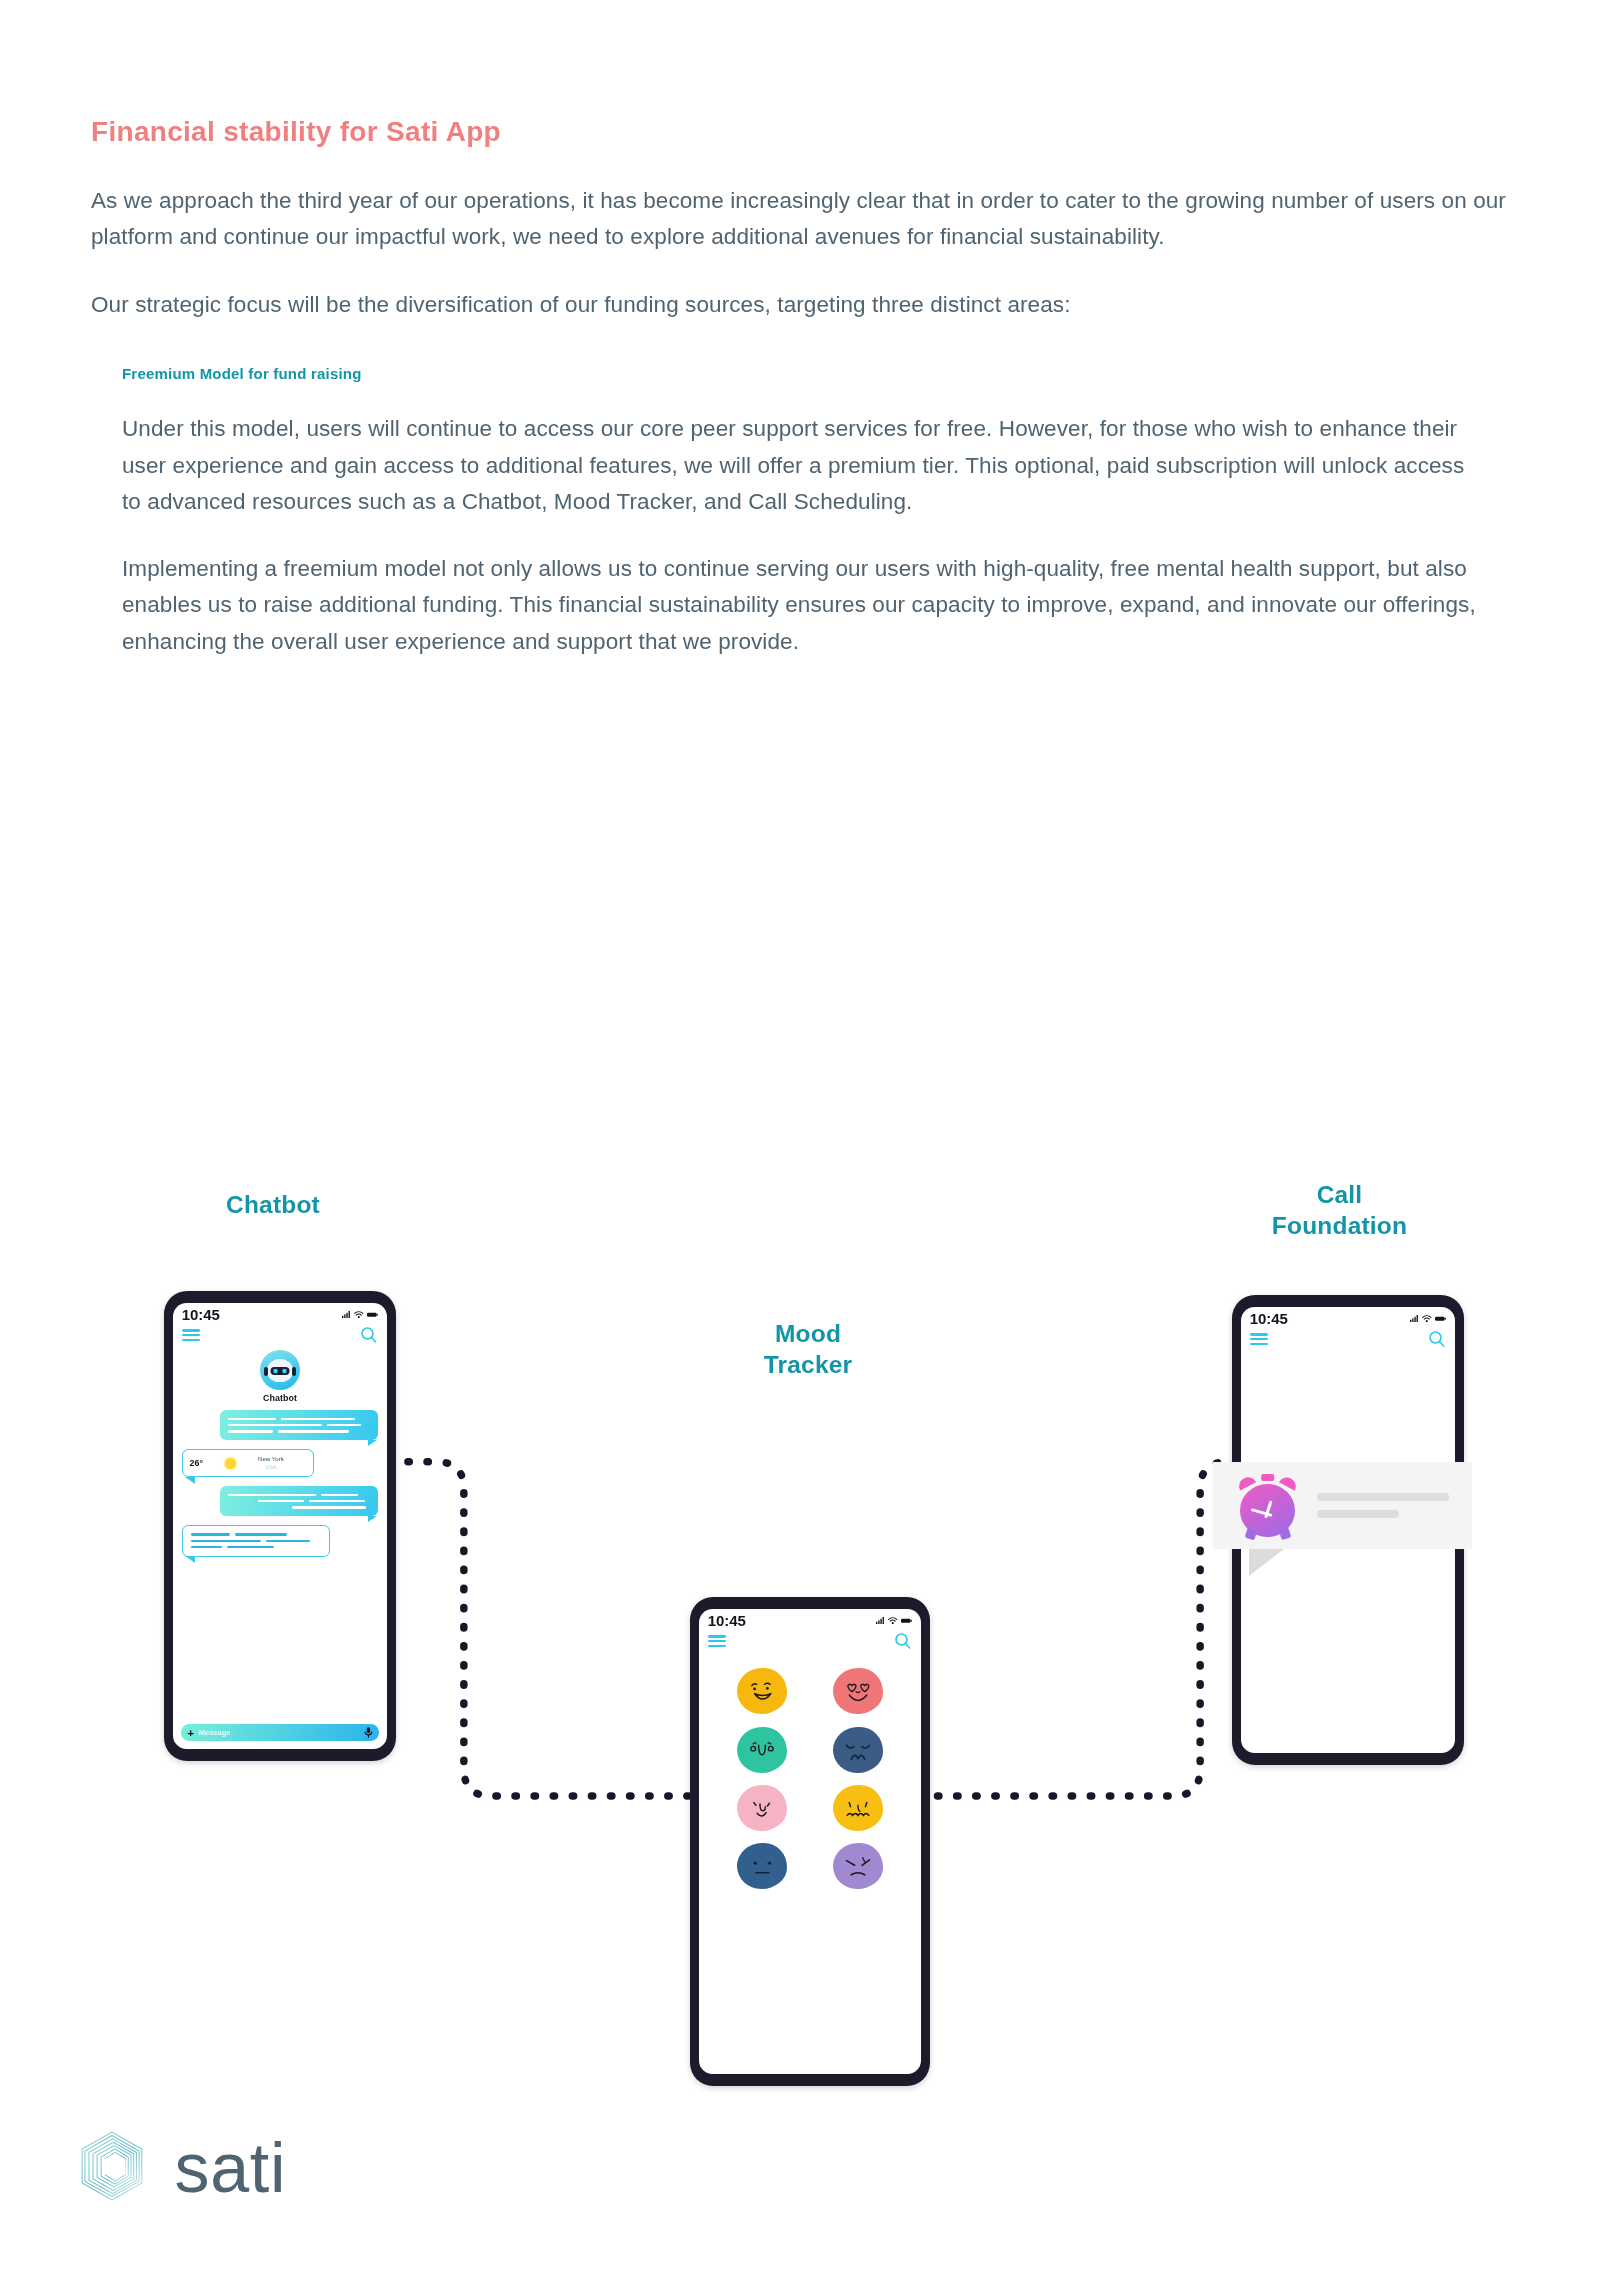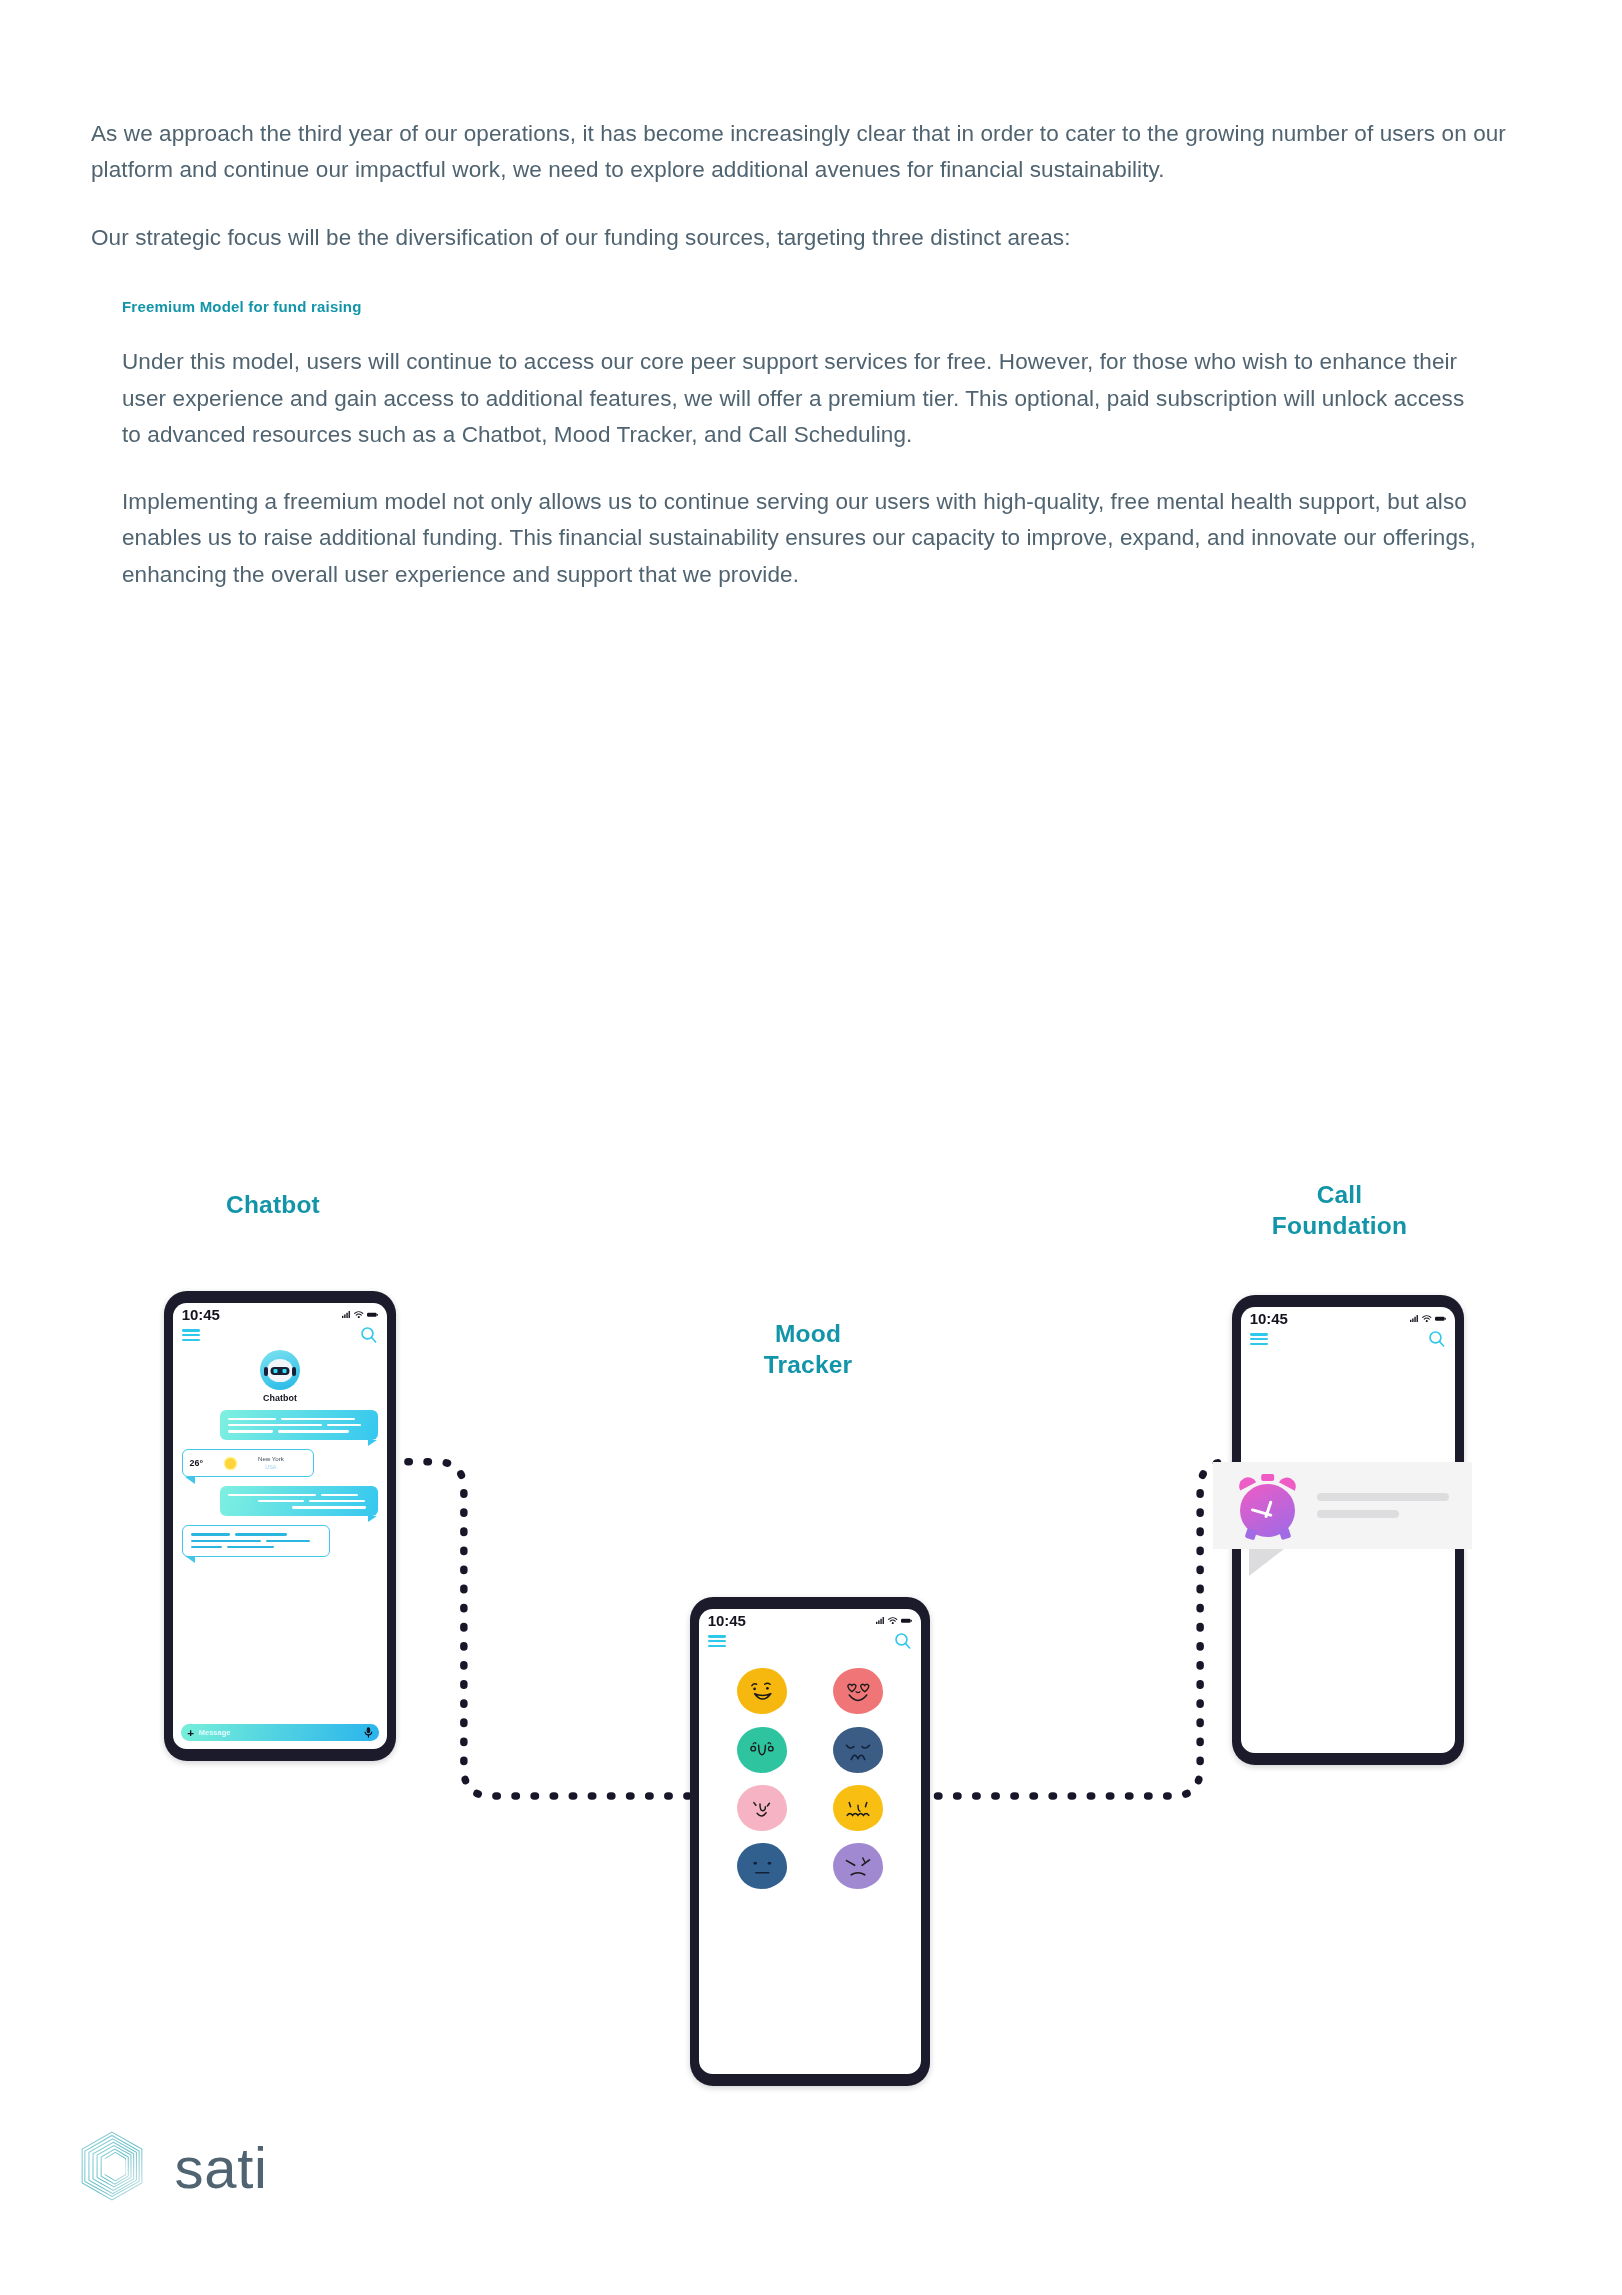--- a/index.html
+++ b/index.html
@@ -337,36 +337,37 @@
   
   .footer-logo {
     position: absolute;
     left: 74px;
     bottom: 87px;
     display: flex;
     align-items: center;
     gap: 24.5px;
   }
   .logo-word {
-    font-size: 58px;
+    font-size: 70px;
     font-weight: 500;
     color: #4f6370;
     letter-spacing: 0.7px;
     line-height: 1;
     text-align: center;
   }
 </style>
 </head>
 <body>
 
 <div class="page">
 
   <div class="content">
 
 
+    <h2 class="section-subtitle">Financial stability for Sati App</h2>
 
     <p class="body-p">As we approach the third year of our operations, it has become increasingly clear that in order to cater to the growing number of users on our platform and continue our impactful work, we need to explore additional avenues for financial sustainability.</p>
 
     <p class="body-p tight">Our strategic focus will be the diversification of our funding sources, targeting three distinct areas:</p>
 
     <div class="indent-block">
       <h3 class="sub-heading">Freemium Model for fund raising</h3>
 
 
       <p class="body-p">Under this model, users will continue to access our core peer support services for free. However, for those who wish to enhance their user experience and gain access to additional features, we will offer a premium tier. This optional, paid subscription will unlock access to advanced resources such as a Chatbot, Mood Tracker, and Call Scheduling.</p>

